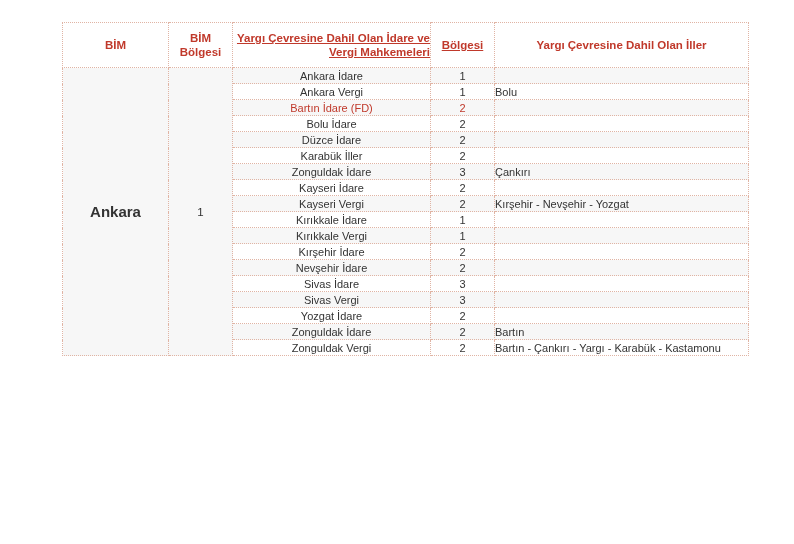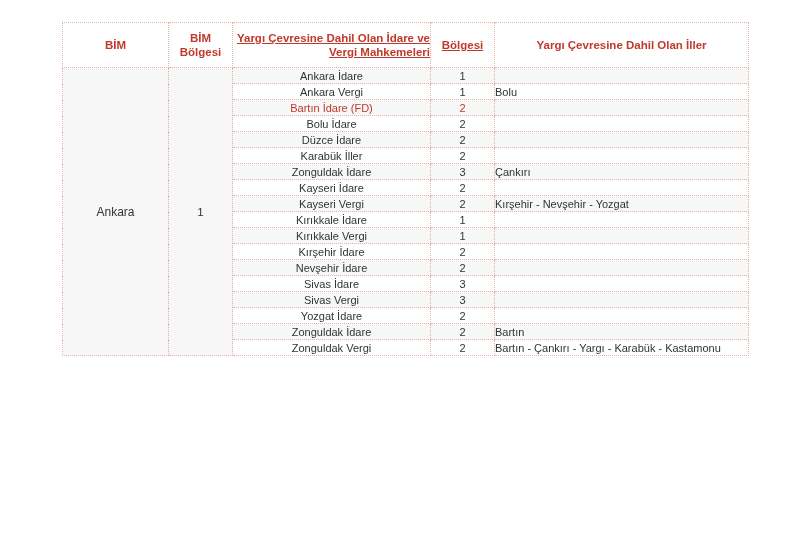--- a/index.html
+++ b/index.html
@@ -47,23 +47,23 @@
     line-height: 1.25;
   }
   th.col-bim      { width: 106px; }
   th.col-bimbolge { width: 64px; }
   th.col-mahkeme  { width: 198px; text-align: right; padding-left: 8px; text-decoration: underline; }
   th.col-bolgesi  { width: 64px; text-decoration: underline; }
   th.col-iller    { width: 254px; }
 
   td.cell-bim {
     text-align: center;
-    font-weight: normal;
+    font-weight: bold;
     color: #333333;
-    font-size: 12px;
+    font-size: 15px;
     background: #f7f7f7;
   }
   td.cell-bimbolge {
     text-align: center;
     color: #333333;
     font-size: 11.5px;
     background: #f7f7f7;
   }
   td.cell-mahkeme {
     padding: 6px 8px;

